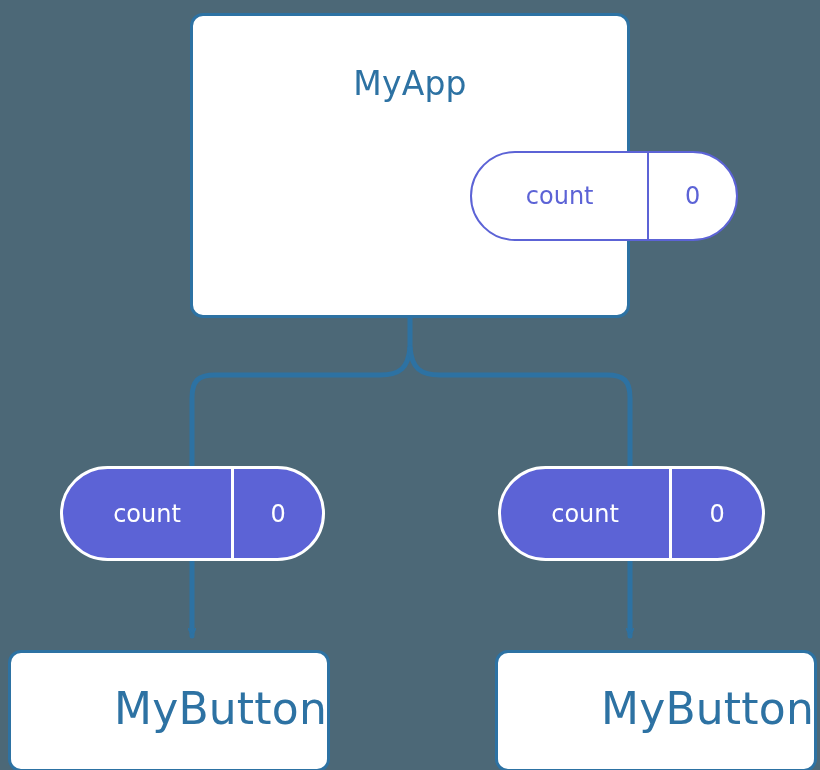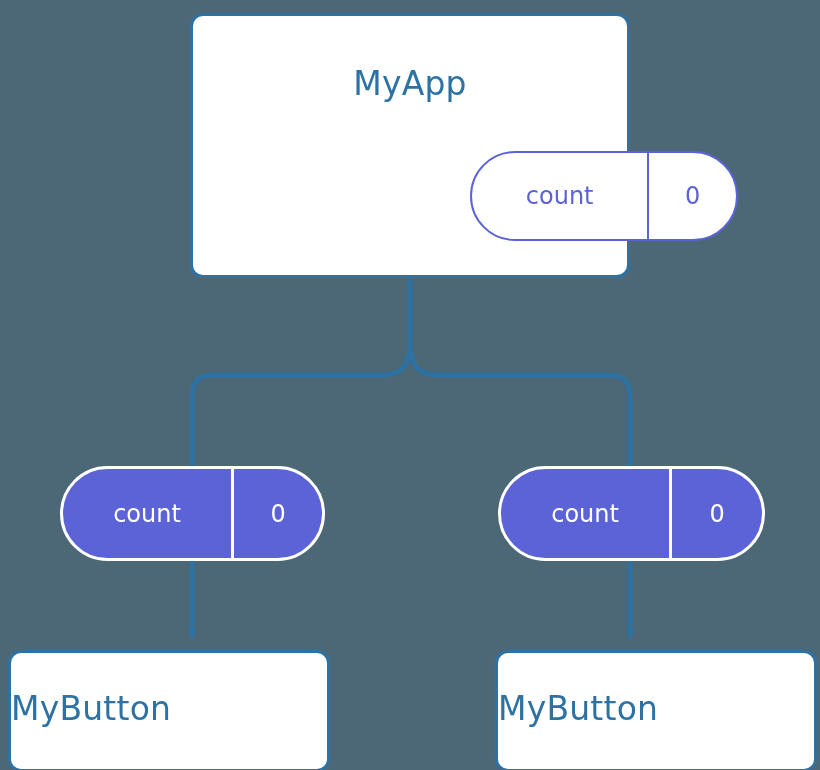--- a/index.html
+++ b/index.html
@@ -33,21 +33,21 @@
     position: absolute;
     background: #ffffff;
     border: 3px solid #2d72a3;
     border-radius: 13px;
     box-sizing: border-box;
   }
   #root-box {
     left: 190px;
     top: 13px;
     width: 440px;
-    height: 265px;
+    height: 305px;
   }
   #root-title {
     position: absolute;
     left: 0;
     top: 48px;
     width: 100%;
     text-align: center;
     color: #2d72a3;
     font-size: 33px;
     line-height: 40px;
@@ -137,23 +137,23 @@
     left: 495px;
     top: 650px;
     width: 322px;
     height: 122px;
   }
   .leaf-label {
     position: absolute;
     left: 0;
     top: 36px;
     width: 100%;
-    text-align: left;
+    text-align: right;
     color: #2d72a3;
-    font-size: 33px;
+    font-size: 44px;
     line-height: 40px;
     letter-spacing: 0.2px;
   }
 </style>
 </head>
 <body>
 
 <div id="stage">
 
   <svg id="edges" viewBox="0 0 820 770" width="820" height="770">

